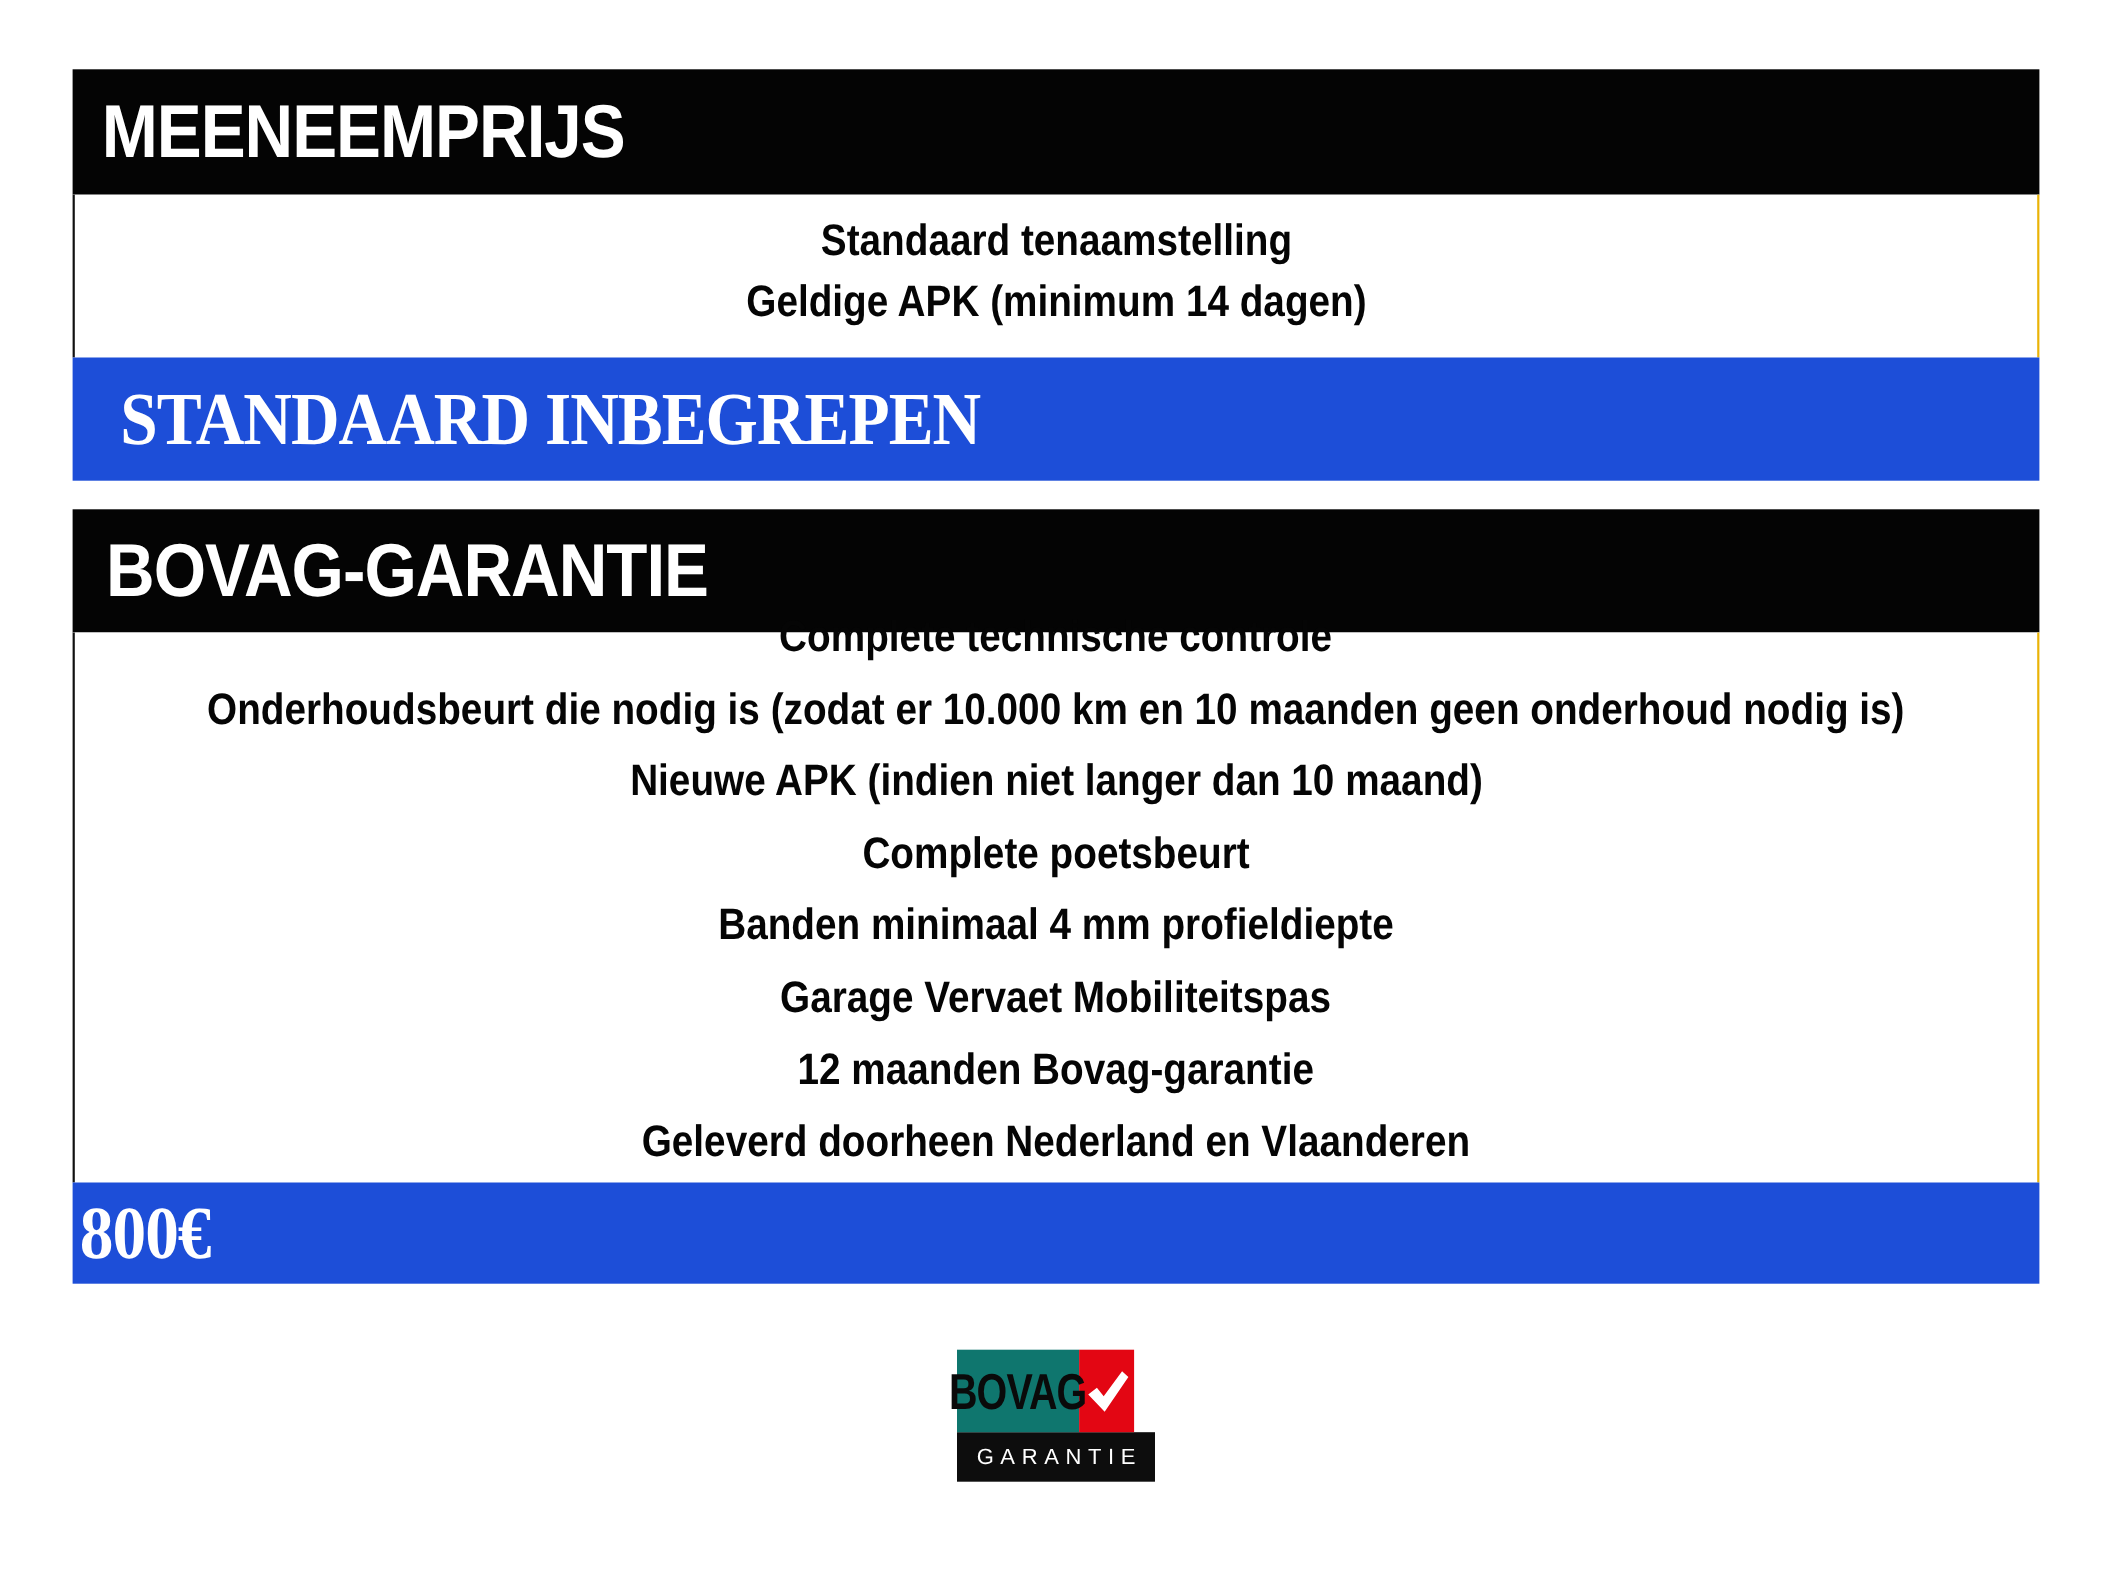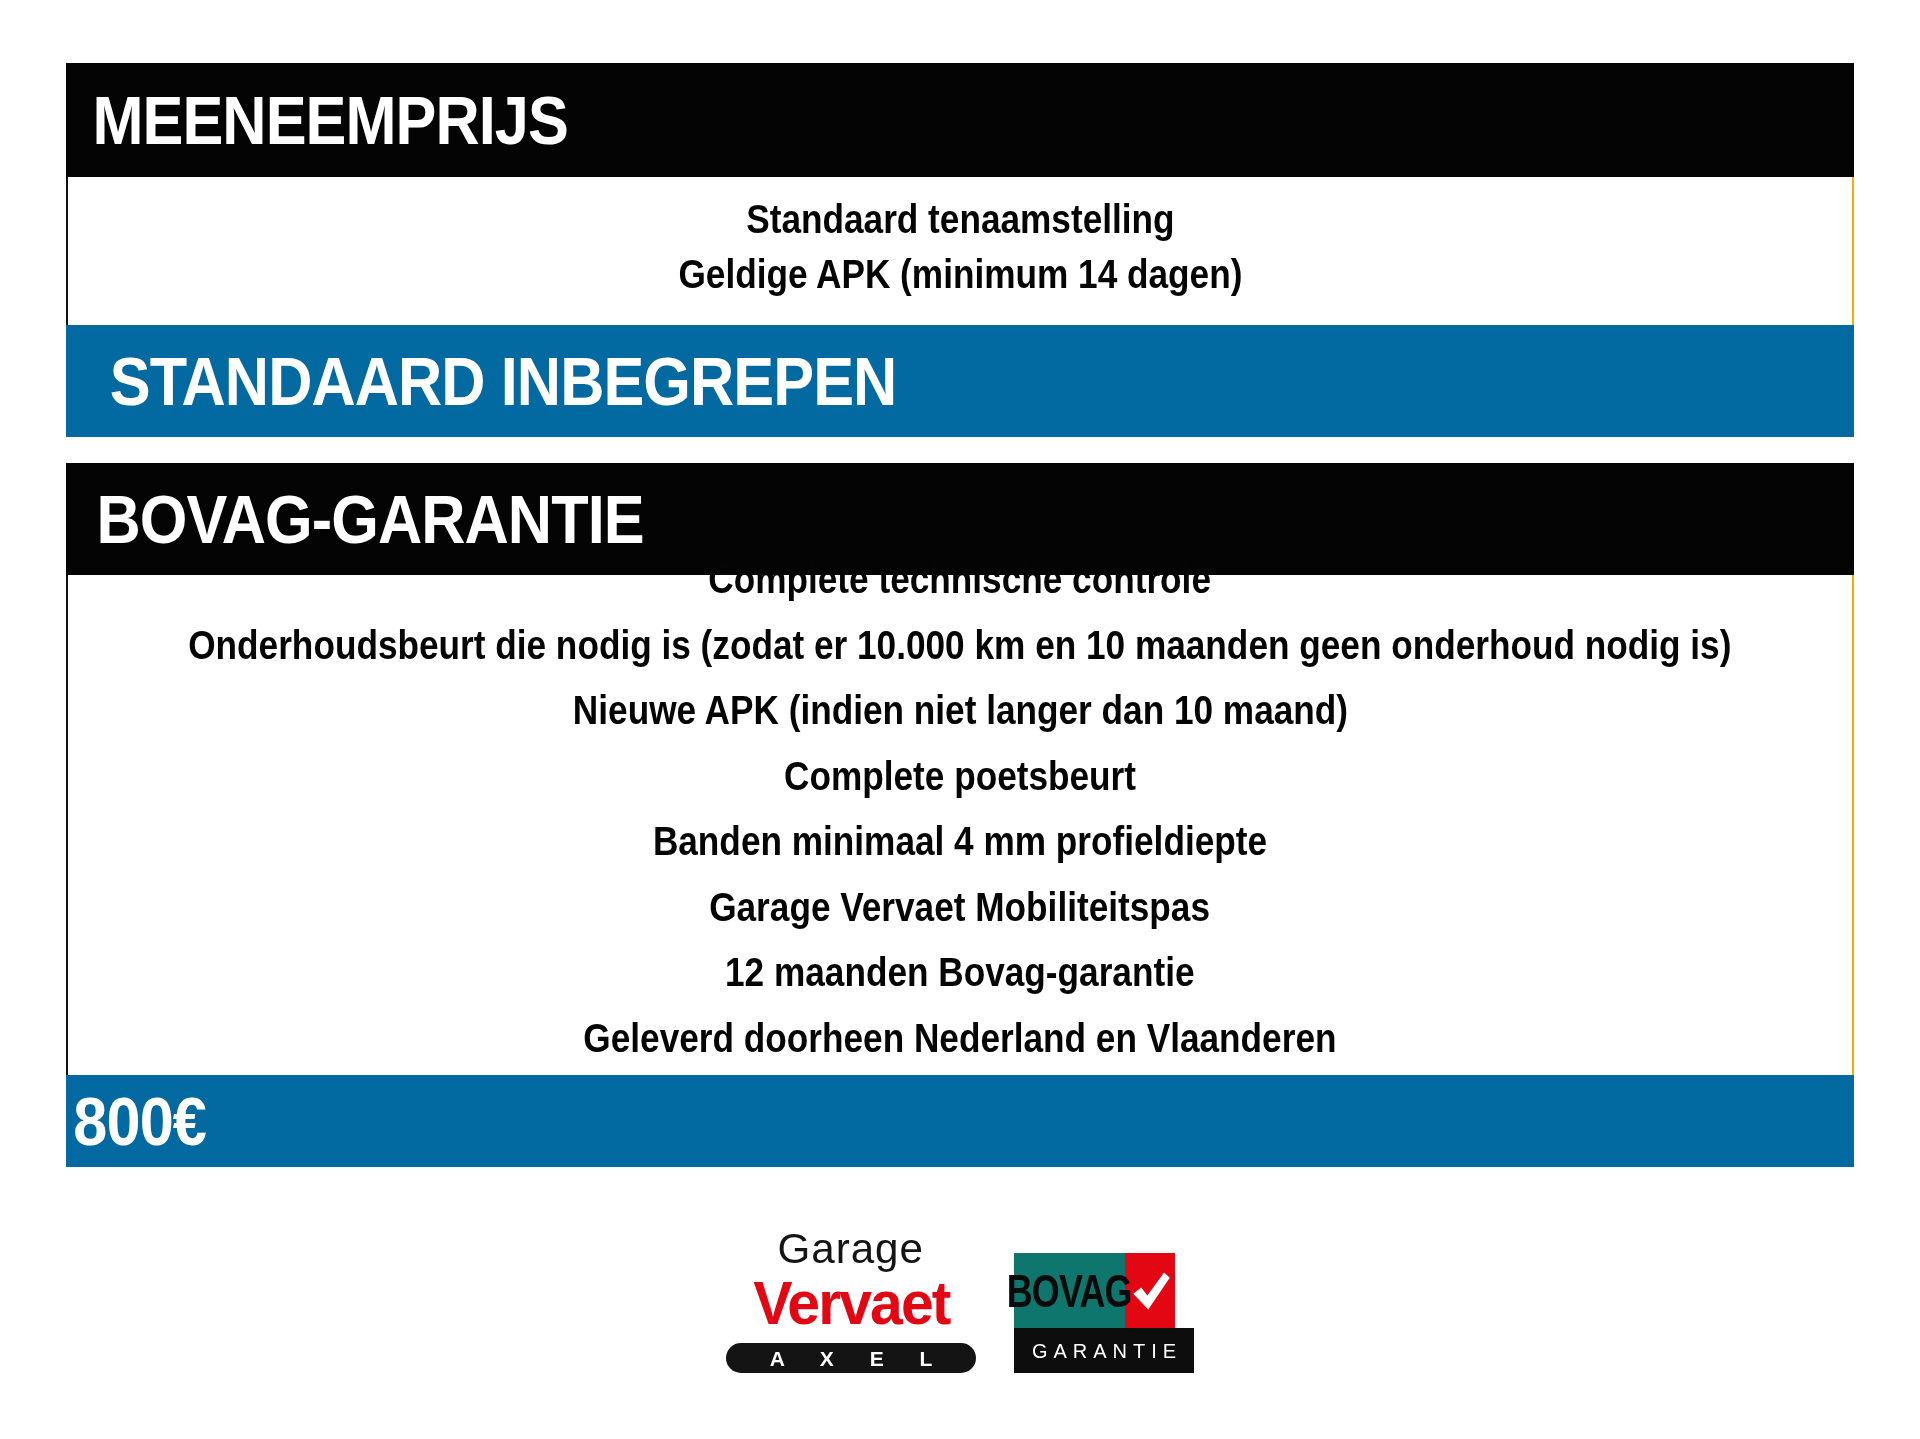--- a/index.html
+++ b/index.html
@@ -8,21 +8,21 @@
     width:1920px; height:1439px;
     font-family:"Liberation Sans", sans-serif;
     overflow:hidden;
     position:relative;
   }
   .page { padding:63px 66px 0 66px; }
 
   
   .band { width:100%; display:flex; align-items:center; justify-content:flex-start; }
   .band-black { background:#040404; }
-  .band-red { background:#0369a1; }
+  .band-red { background:#1d4ed8;font-family:Liberation Serif, serif; }
   .band-title {
     color:#ffffff; font-weight:700; font-size:68px; letter-spacing:-1px;
     white-space:nowrap; display:inline-block; transform:scaleX(0.9);
     line-height:1;
   }
 
   
   .card-body {
     background:#ffffff;
     border-left:2px solid #111111; border-right:2px solid #eab308;
@@ -144,31 +144,20 @@
         <span>Geleverd doorheen Nederland en Vlaanderen</span>
       </div>
     </div>
     <div class="band band-red">
       <span class="band-title">800€</span>
     </div>
   </div>
 
   <div class="footer">
 
-    <div class="vervaet-logo">
-      <div>
-        <span class="garage-text">Garage</span>
-      </div>
-      <div>
-        <span class="vervaet-text">Vervaet</span>
-      </div>
-      <div class="axel-pill">
-        <span class="axel-text">A X E L</span>
-      </div>
-    </div>
 
     <div class="bovag-logo">
       <div class="bovag-top">
         <div class="bovag-yellow">
           <span class="bovag-text">BOVAG</span>
         </div>
         <div class="bovag-red">
           <span>
             <svg viewBox="0 0 100 100" aria-hidden="true">
               <path d="M12 56 L30 42 L44 60 L82 8 L95 20 L46 92 Z" fill="#ffffff"></path>

